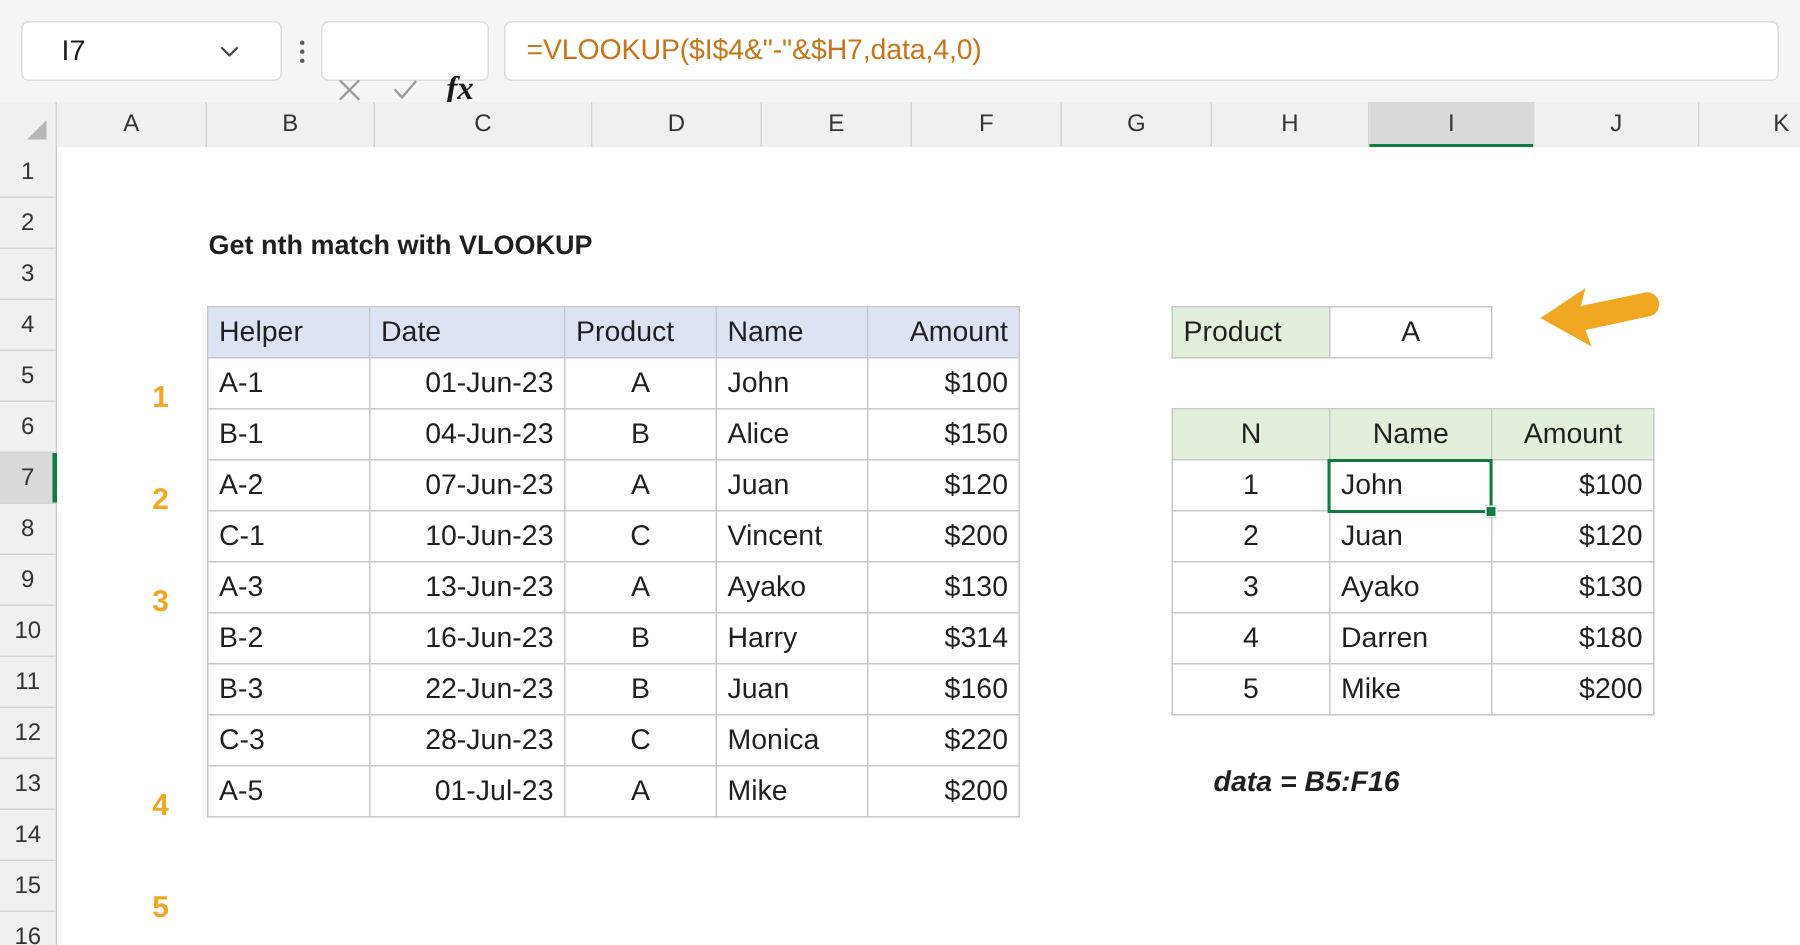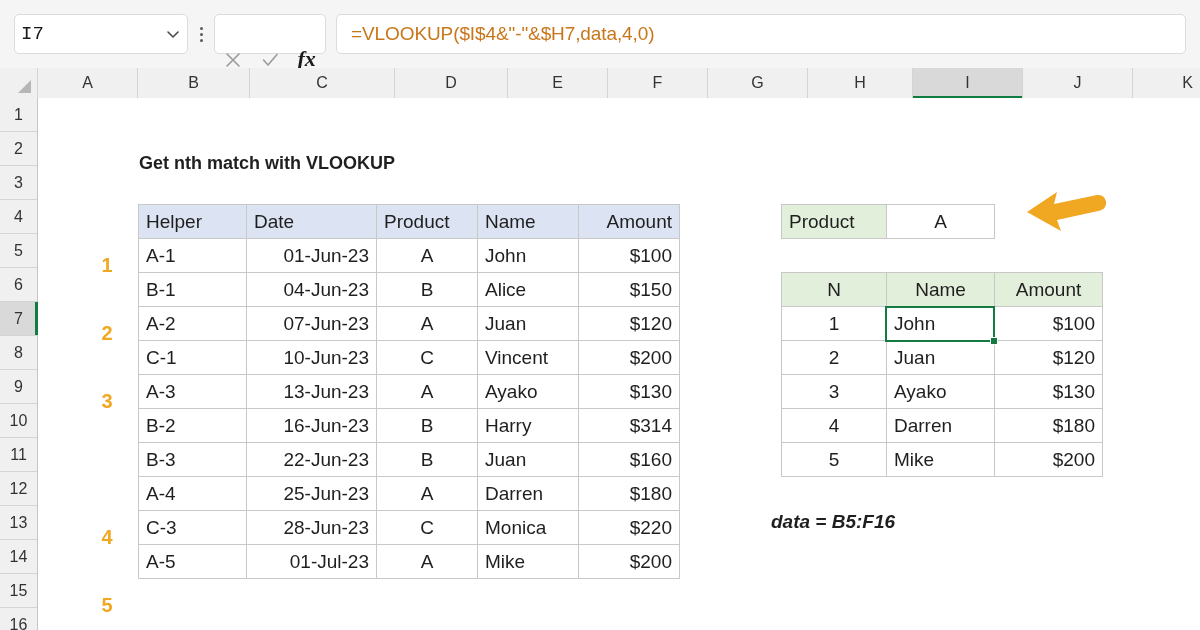--- a/index.html
+++ b/index.html
@@ -20,23 +20,22 @@
     background: #f5f5f5;
     display: flex; align-items: center;
     padding: 0 14px;
   }
   .namebox {
     width: 174px; height: 40px;
     background: #ffffff;
     border: 1px solid #dcdcdc;
     border-radius: 5px;
     display: flex; align-items: center;
-    padding: 0 6px;
+    padding: 0 26px;
     flex: 0 0 auto;
-    font-family: Liberation Mono, monospace;
   }
   .namebox-text {
     flex: 1 1 auto;
     font-size: 19px; color: #1a1a1a;
     line-height: 1;
   }
   .chev { width: 16px; height: 16px; flex: 0 0 auto; }
   .chev svg { display:block; }
 
   .dots {
@@ -356,27 +355,20 @@
             <td class="r">$314</td>
           </tr>
           <tr>
             <td class="l">B-3</td>
             <td class="r">22-Jun-23</td>
             <td class="c">B</td>
             <td class="l">Juan</td>
             <td class="r">$160</td>
           </tr>
           <tr>
-            <td class="l">A-4</td>
-            <td class="r">25-Jun-23</td>
-            <td class="c">A</td>
-            <td class="l">Darren</td>
-            <td class="r">$180</td>
-          </tr>
-          <tr>
             <td class="l">C-3</td>
             <td class="r">28-Jun-23</td>
             <td class="c">C</td>
             <td class="l">Monica</td>
             <td class="r">$220</td>
           </tr>
           <tr>
             <td class="l">A-5</td>
             <td class="r">01-Jul-23</td>
             <td class="c">A</td>
@@ -437,21 +429,21 @@
             <td class="c">5</td>
             <td class="l">Mike</td>
             <td class="r">$200</td>
           </tr>
         </tbody>
     </table>
 
     <div class="selbox" style="left:846px; top:208px; width:110px; height:36px;"></div>
     <div class="selhandle" style="left:951px; top:239px;"></div>
 
-    <div class="note" style="left:732px; top:414px;">data = B5:F16</div>
+    <div class="note" style="left:770px; top:414px;">data = B5:F16</div>
 
     <div class="arrow" style="left:982px; top:84px;">
       <svg width="90" height="50" viewBox="0 0 90 50">
         <path d="M6 30 L36 10 L33 22 L76 13 a8 8 0 0 1 3.4 15.6 L36 38 L40 49 Z" fill="#f0a722"></path>
       </svg>
     </div>
 
   </div>
 </div>
 

